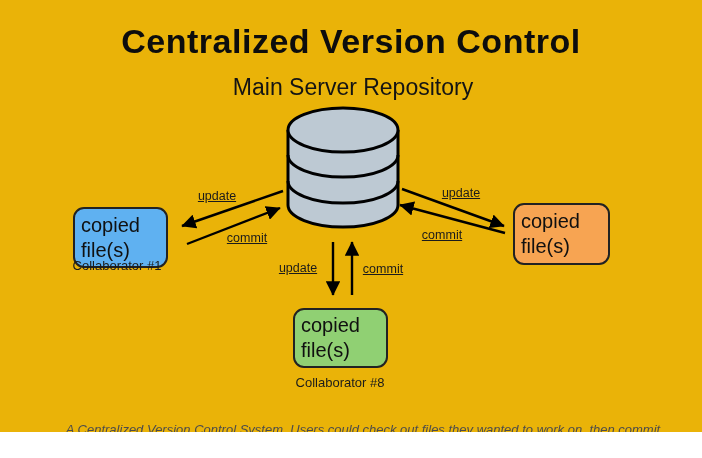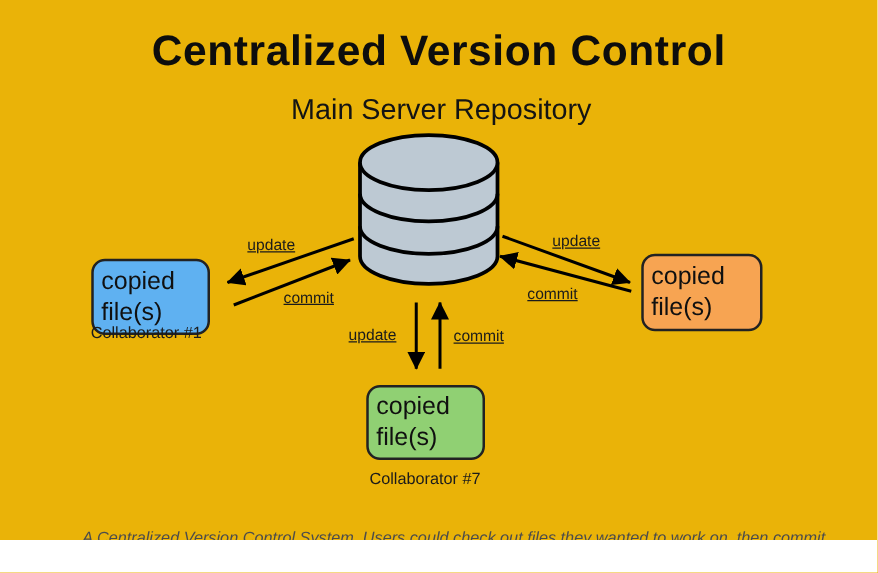--- a/index.html
+++ b/index.html
@@ -136,17 +136,17 @@
   <div class="arrow-label al-mid-update">update</div>
   <div class="arrow-label al-mid-commit">commit</div>
   <div class="arrow-label al-right-update">update</div>
   <div class="arrow-label al-right-commit">commit</div>
 
   <div class="cbox cbox-1" style="background-color: rgb(95, 177, 241);">copied file(s)</div>
   <div class="cbox cbox-2" style="background-color: rgb(144, 208, 115);">copied file(s)</div>
   <div class="cbox cbox-3" style="background-color: rgb(247, 164, 82);">copied file(s)</div>
 
   <div class="collab-label collab-1">Collaborator #1</div>
-  <div class="collab-label collab-2">Collaborator #7</div>
+  <div class="collab-label collab-2">Collaborator #8</div>
 
   <p class="caption">A Centralized Version Control System. Users could check out files they wanted to work on, then commit them once they made their changes.</p>
 
 </div>
 
 </body></html>

